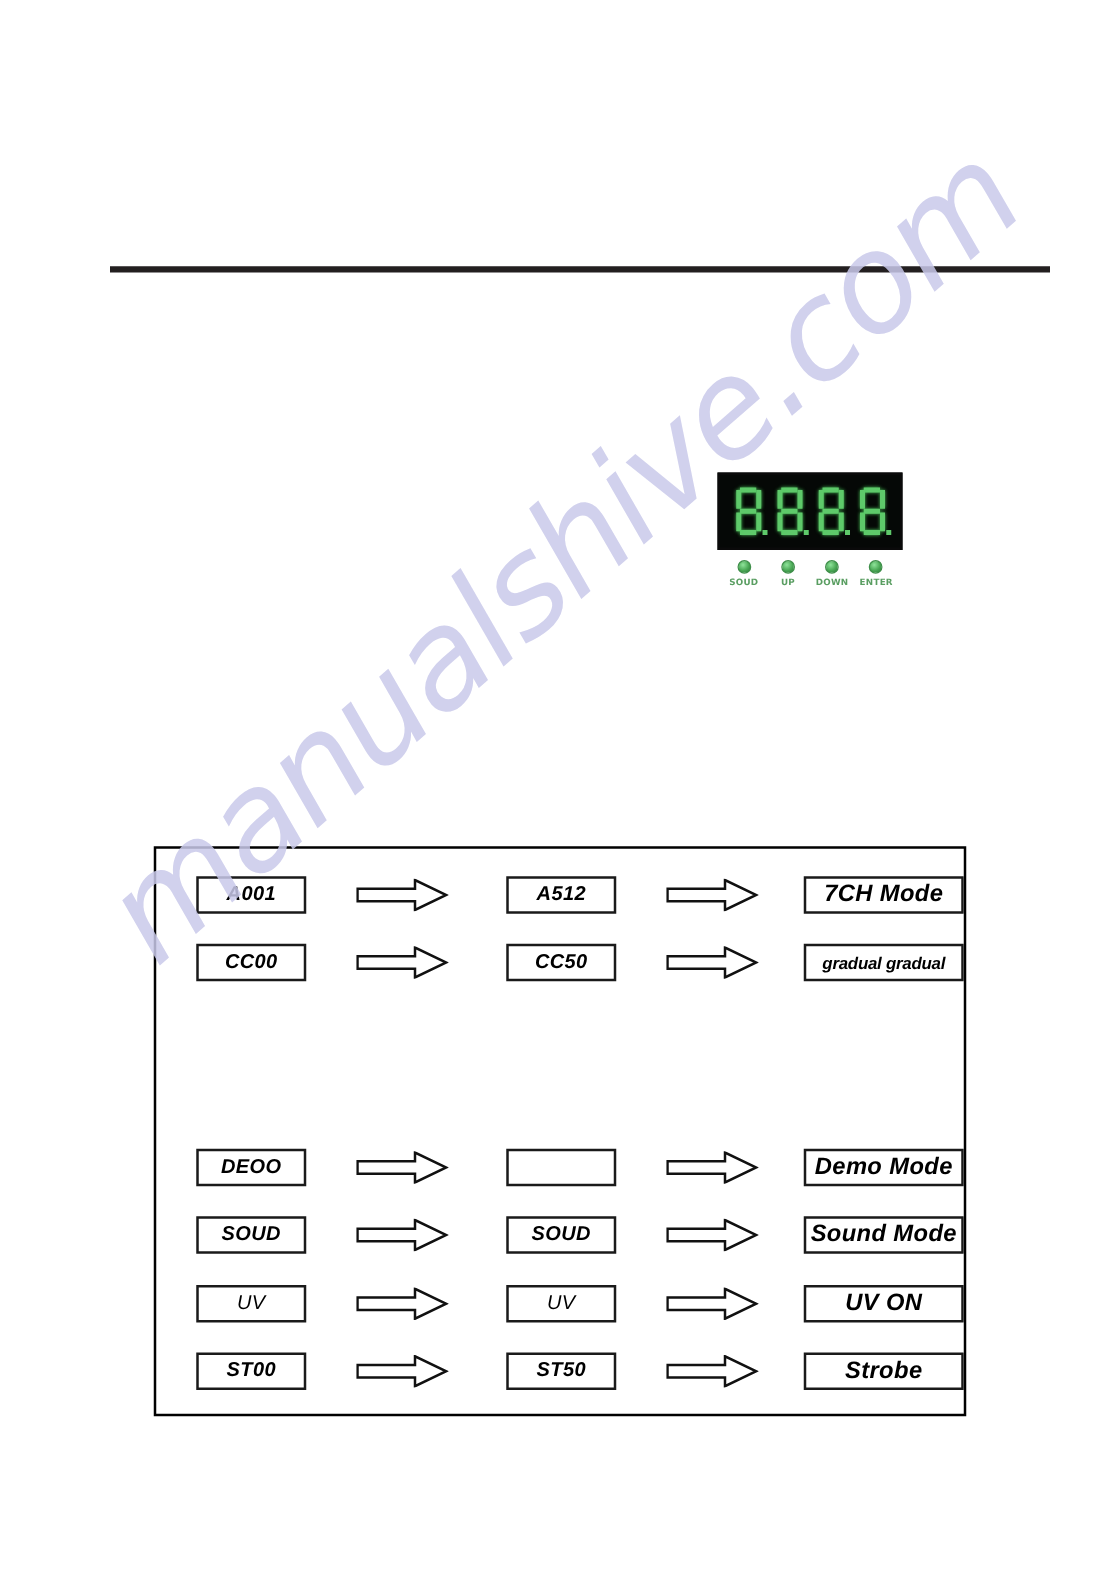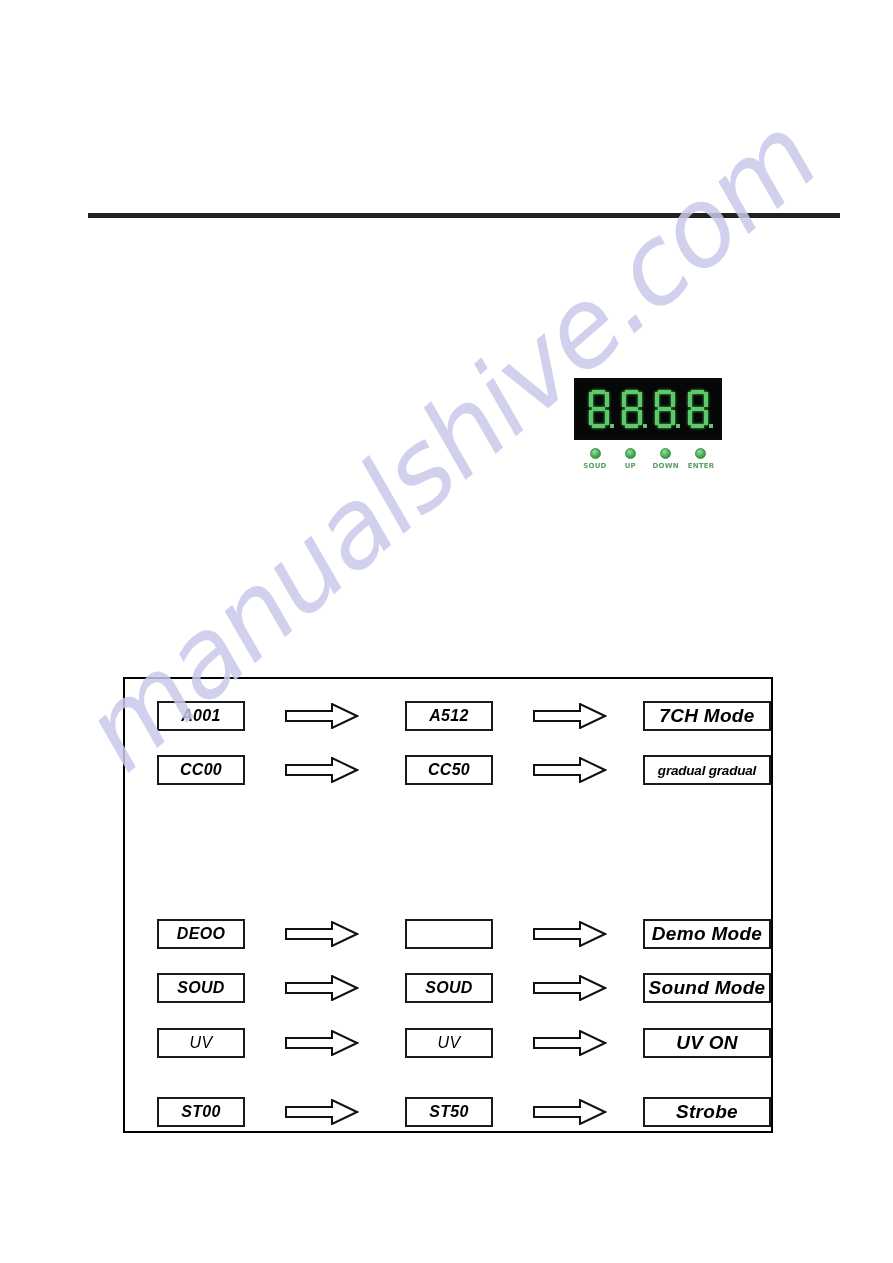--- a/index.html
+++ b/index.html
@@ -336,21 +336,21 @@
       <div class="cell-col2">
         <div class="flow-box w-code light">UV</div>
       </div>
       <div class="cell-arr2"><span><svg class="arrow-svg" width="74" height="26" viewBox="0 0 74 26">
             <path d="M1 8 L47 8 L47 1 L72 13 L47 25 L47 18 L1 18 Z" fill="#ffffff" stroke="#111111" stroke-width="2" stroke-linejoin="miter"></path>
           </svg></span></div>
       <div class="cell-col3">
         <div class="flow-box w-mode">UV ON</div>
       </div>
     </div>
-    <div class="flow-row" style="top: 403px; margin-top: 15px;">
+    <div class="flow-row" style="top: 403px;">
       <div class="cell-col1">
         <div class="flow-box w-code">ST00</div>
       </div>
       <div class="cell-arr1"><span><svg class="arrow-svg" width="74" height="26" viewBox="0 0 74 26">
             <path d="M1 8 L47 8 L47 1 L72 13 L47 25 L47 18 L1 18 Z" fill="#ffffff" stroke="#111111" stroke-width="2" stroke-linejoin="miter"></path>
           </svg></span></div>
       <div class="cell-col2">
         <div class="flow-box w-code">ST50</div>
       </div>
       <div class="cell-arr2"><span><svg class="arrow-svg" width="74" height="26" viewBox="0 0 74 26">

